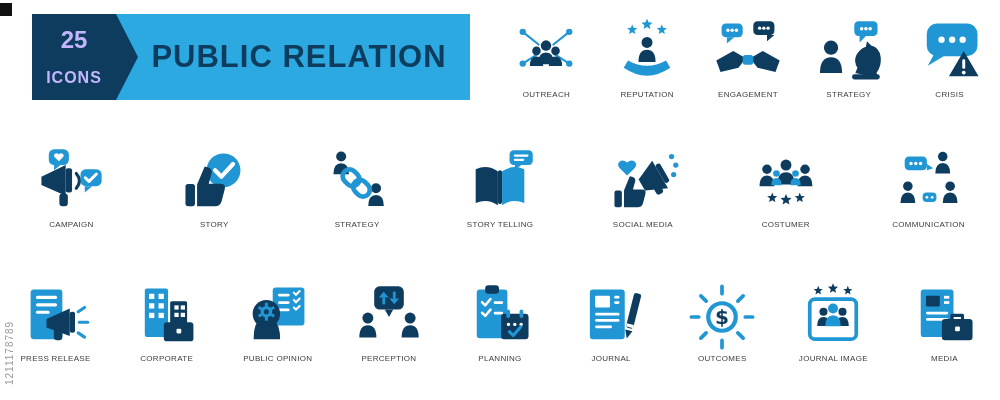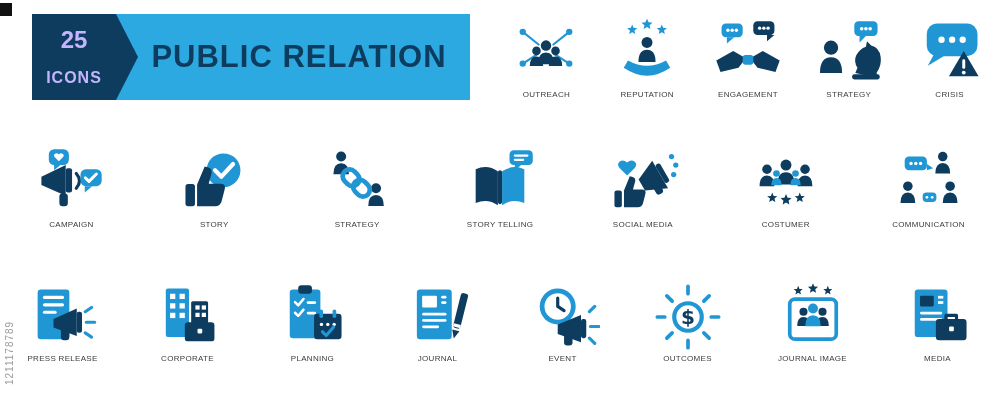--- a/index.html
+++ b/index.html
@@ -291,20 +291,58 @@
   <rect class="d" x="32" y="40" width="28" height="18" rx="3"></rect>
   <path class="sd" d="M41 40 v-3.5 h10 v3.5" stroke-width="3"></path>
   <rect fill="#fff" x="44" y="46" width="4.5" height="4.5" rx="1"></rect>
           </svg>
         </div>
         <div class="label">CORPORATE</div>
       </div>
       <div class="cell">
         <div class="icon">
           <svg viewBox="0 0 70 70">
+            <rect class="a" x="30" y="7" width="30" height="36" rx="3"></rect>
+  <rect fill="#fff" x="35" y="13" width="11" height="2.6" rx="1.3"></rect>
+            <rect fill="#fff" x="35" y="20" width="11" height="2.6" rx="1.3"></rect>
+  <rect fill="#fff" x="35" y="27" width="11" height="2.6" rx="1.3"></rect>
+  <path d="M50 12 l2 2 3.5 -3.5 M50 19 l2 2 3.5 -3.5 M50 26 l2 2 3.5 -3.5" stroke="#fff" stroke-width="2" fill="none" stroke-linecap="round"></path>
+  <circle class="d" cx="24" cy="32" r="13"></circle>
+  <path class="d" d="M12 56 q0 -14 5 -18 l14 0 q6 4 6 18 z"></path>
+  <g class="a" transform="translate(24 30)">
+   <rect x="-1.4" y="-8.5" width="2.8" height="17"></rect>
+   <rect x="-1.4" y="-8.5" width="2.8" height="17" transform="rotate(60)"></rect>
+   <rect x="-1.4" y="-8.5" width="2.8" height="17" transform="rotate(120)"></rect>
+   <circle r="5.5"></circle>
+              <circle class="d" r="2.4"></circle>
+            </g>
+          </svg>
+        </div>
+        <div class="label">PUBLIC OPINION</div>
+      </div>
+      <div class="cell">
+        <div class="icon">
+          <svg viewBox="0 0 70 70">
+            <rect class="d" x="21" y="6" width="28" height="22" rx="5"></rect>
+  <path class="d" d="M31 28 l4 7 4 -7 z"></path>
+  <polygon class="a" points="30,11 25.5,16.5 34.5,16.5"></polygon>
+            <rect class="a" x="28.7" y="16.5" width="2.6" height="6.5"></rect>
+  <polygon class="a" points="40,23 35.5,17.5 44.5,17.5"></polygon>
+            <rect class="a" x="38.7" y="11" width="2.6" height="6.5"></rect>
+            <circle class="d" cx="15" cy="36" r="5.175"></circle>
+            <path class="d" d="M6.950000000000001 54.4 q0 -11.5 8.049999999999999 -11.5 q8.049999999999999 0 8.049999999999999 11.5 z"></path>
+            <circle class="d" cx="55" cy="36" r="5.175"></circle>
+            <path class="d" d="M46.95 54.4 q0 -11.5 8.049999999999999 -11.5 q8.049999999999999 0 8.049999999999999 11.5 z"></path>
+          </svg>
+        </div>
+        <div class="label">PERCEPTION</div>
+      </div>
+      <div class="cell">
+        <div class="icon">
+          <svg viewBox="0 0 70 70">
             <rect class="a" x="13" y="9" width="29" height="46" rx="3"></rect>
   <rect class="d" x="21" y="5" width="13" height="8" rx="3"></rect>
   <path d="M18 21 l3 3 5 -6 M18 31 l3 3 5 -6" stroke="#fff" stroke-width="2.4" fill="none" stroke-linecap="round" stroke-linejoin="round"></path>
   <rect fill="#fff" x="29" y="20" width="9" height="2.6" rx="1.3"></rect>
             <rect fill="#fff" x="29" y="30" width="9" height="2.6" rx="1.3"></rect>
   <rect class="d" x="36" y="32" width="26" height="24" rx="3"></rect>
   <rect class="a" x="41" y="28" width="3.5" height="8" rx="1.7"></rect>
             <rect class="a" x="53.5" y="28" width="3.5" height="8" rx="1.7"></rect>
   <circle fill="#fff" cx="43" cy="42" r="1.6"></circle>
             <circle fill="#fff" cx="49" cy="42" r="1.6"></circle>
@@ -329,34 +367,20 @@
    <polygon class="d" points="51.5,48 58.5,48 55,56"></polygon>
    <rect x="51.5" y="42" width="7" height="3" fill="#fff"></rect>
             </g>
           </svg>
         </div>
         <div class="label">JOURNAL</div>
       </div>
       <div class="cell">
         <div class="icon">
           <svg viewBox="0 0 70 70">
-            <circle class="a" cx="30" cy="25" r="17"></circle>
-  <circle fill="#fff" cx="30" cy="25" r="12.5"></circle>
-  <path class="sd" d="M30 17 v8 l6 4" stroke-width="3"></path>
-  <polygon class="d" points="30,42 52,33 52,59 30,51"></polygon>
-  <rect class="d" x="52" y="37" width="5" height="18" rx="2"></rect>
-  <rect class="d" x="36" y="50" width="8" height="12" rx="3"></rect>
-  <path class="sa" d="M60 30 l5 -5 M61 44 h8 M60 55 l5 5" stroke-width="3"></path>
-          </svg>
-        </div>
-        <div class="label">EVENT</div>
-      </div>
-      <div class="cell">
-        <div class="icon">
-          <svg viewBox="0 0 70 70">
             <circle class="a" cx="35" cy="35" r="15"></circle>
   <circle fill="#fff" cx="35" cy="35" r="11"></circle>
   <text class="d" x="35" y="42" text-anchor="middle" font-size="19" font-weight="bold" font-family="DejaVu Sans, sans-serif">$</text>
   <path class="sa" d="M35 13 v-7 M35 57 v7 M13 35 h-7 M57 35 h7 M20 20 l-5 -5 M50 20 l5 -5 M20 50 l-5 5 M50 50 l5 5" stroke-width="3.5"></path>
           </svg>
         </div>
         <div class="label">OUTCOMES</div>
       </div>
       <div class="cell">
         <div class="icon">

